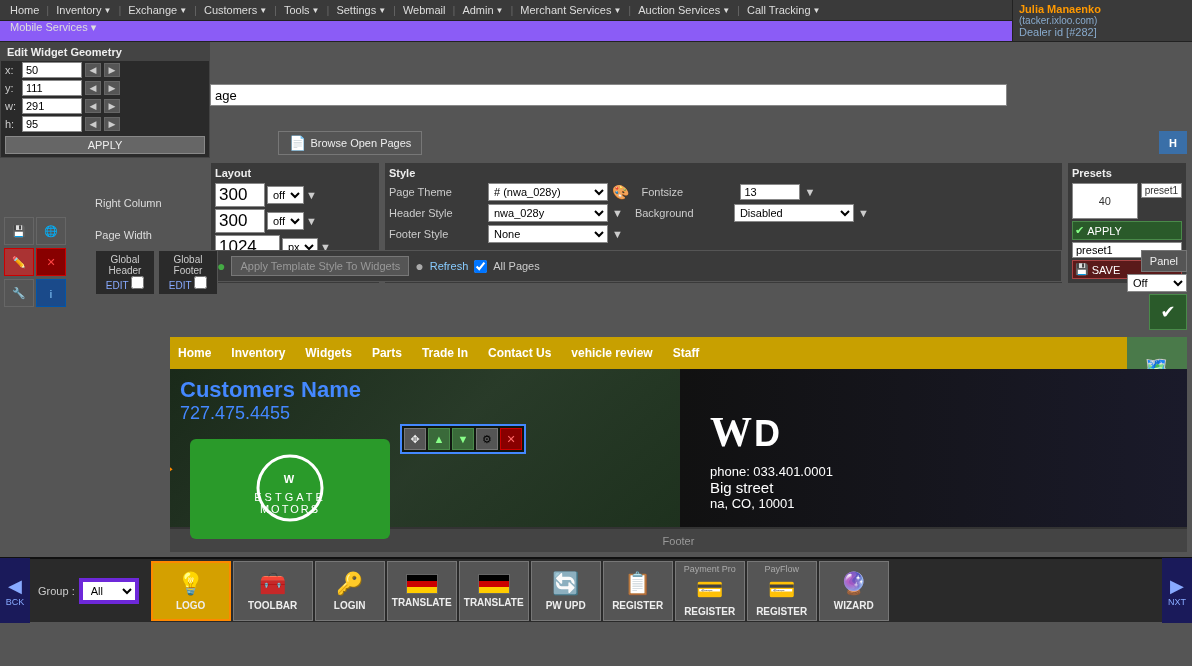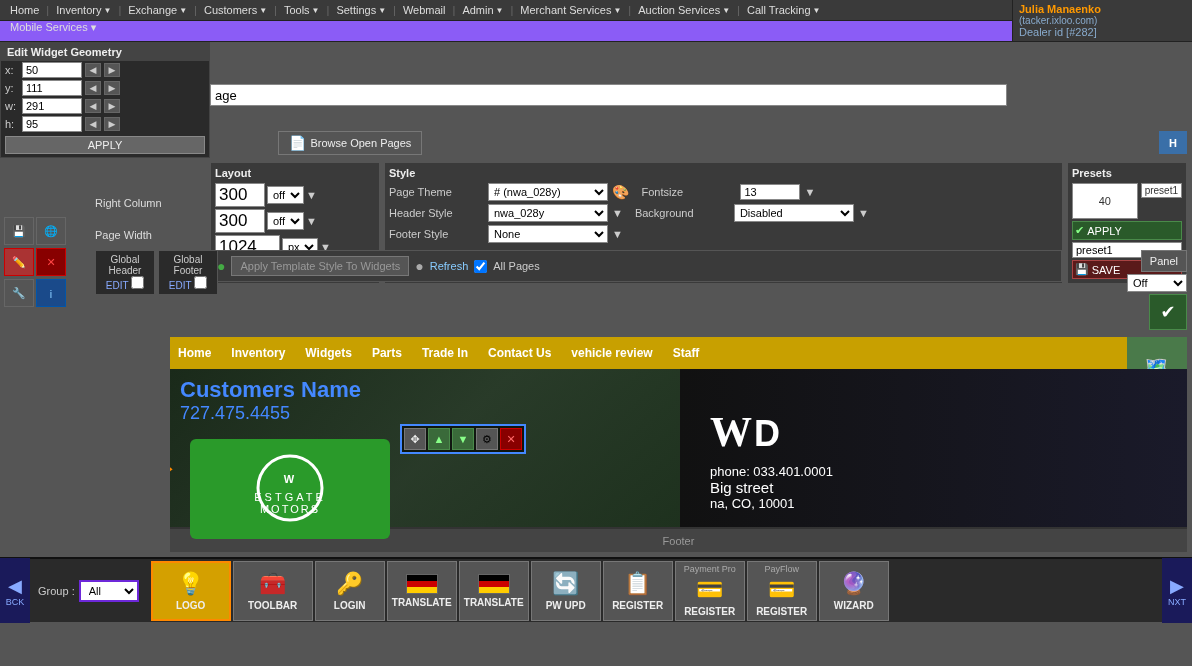--- a/index.html
+++ b/index.html
@@ -438,21 +438,21 @@
     .group-selector {
       display: flex;
       align-items: center;
       padding: 0 8px;
       gap: 4px;
       color: #ccc;
       font-size: 11px;
     }
     .group-select {
       background: #fff;
-      border: 2px solid #6d28d9;
+      border: 4px solid #6d28d9;
       font-size: 11px;
       padding: 2px 4px;
       width: 60px;
     }
 
     
     .toolbar-buttons {
       display: flex;
       align-items: center;
       gap: 2px;

